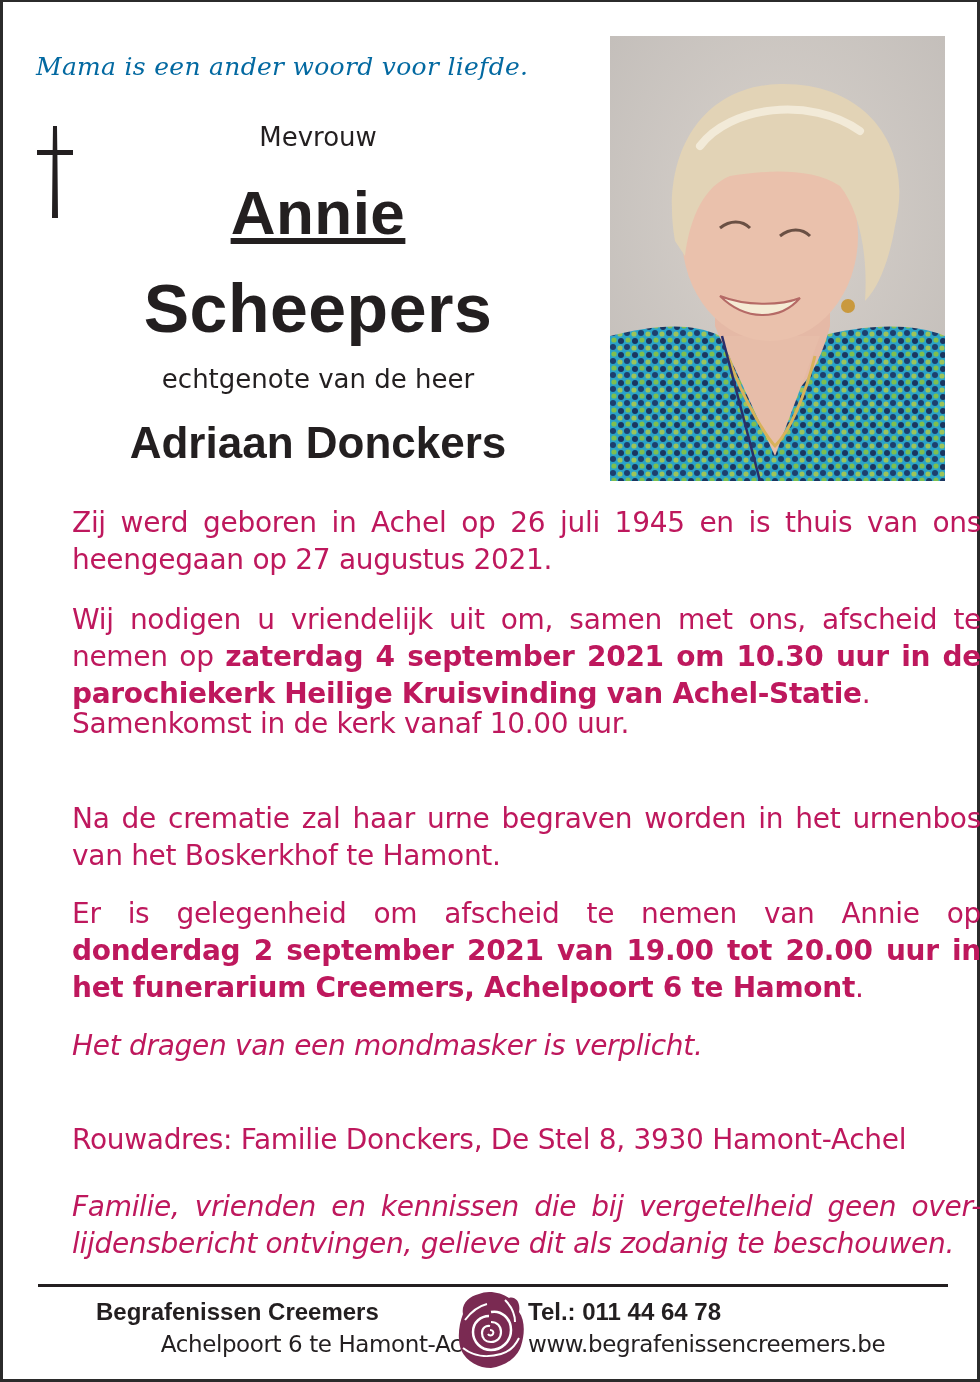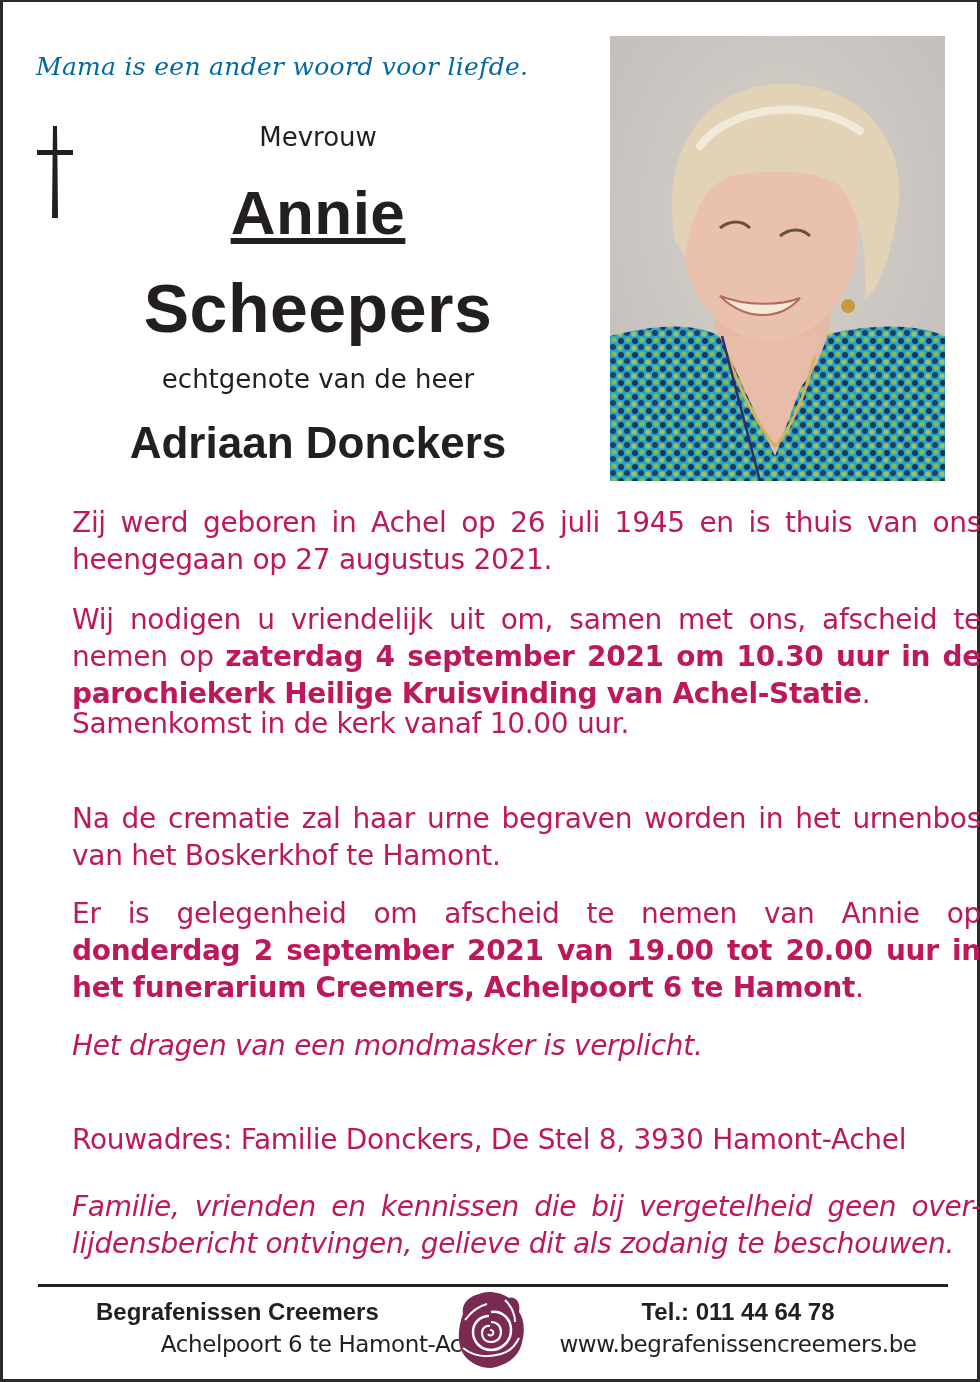--- a/index.html
+++ b/index.html
@@ -42,21 +42,21 @@
     .p4 { top: 800px; }
     .p5 { top: 895px; }
     .p6 { top: 1027px; font-style: italic; }
     .p7 { top: 1121px; }
     .p8 { top: 1188px; font-style: italic; }
 
     .divider { position: absolute; left: 38px; top: 1284px; width: 910px; height: 3px; background: #231f20; }
     .footer-left { position: absolute; left: 56px; top: 1296px; width: 400px; margin-left: 40px; }
     .footer-name { font-family: "Liberation Sans", sans-serif; font-weight: bold; font-size: 24px; line-height: 32px; }
     .footer-addr { font-family: "DejaVu Sans", sans-serif; font-size: 23px; line-height: 32px; letter-spacing: -0.4px; text-align: right; }
-    .footer-right { position: absolute; right: 32px; top: 1296px; width: 420px; text-align: center; }
+    .footer-right { position: absolute; right: 32px; top: 1296px; width: 420px; text-align: left; }
     .footer-tel { font-family: "Liberation Sans", sans-serif; font-weight: bold; font-size: 24px; line-height: 32px; }
     .footer-web { font-family: "DejaVu Sans", sans-serif; font-size: 23px; line-height: 32px; letter-spacing: -0.4px; }
     .rose { position: absolute; left: 457px; top: 1290px; width: 68px; height: 80px; }
   </style>
 </head>
 <body>
 
 <div class="frame"></div>
 
 <div class="quote">Mama is een ander woord voor liefde.</div>

